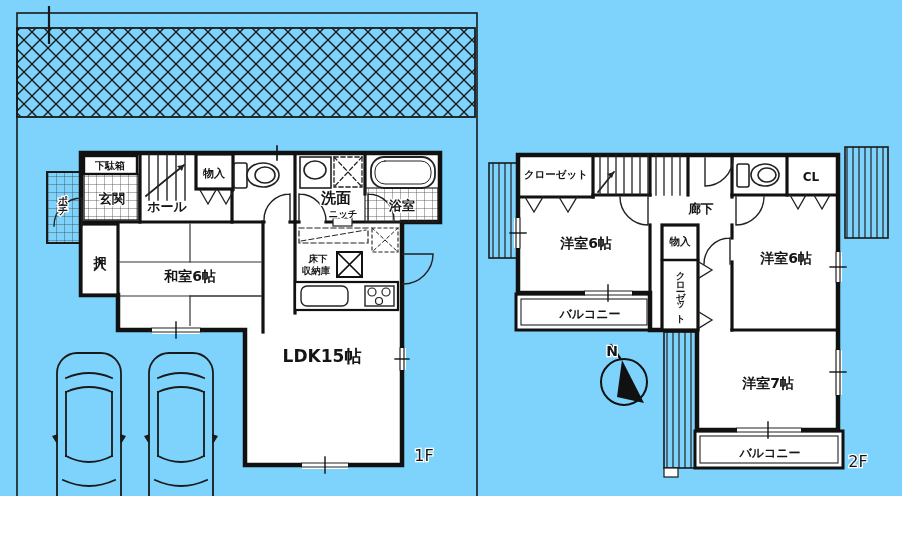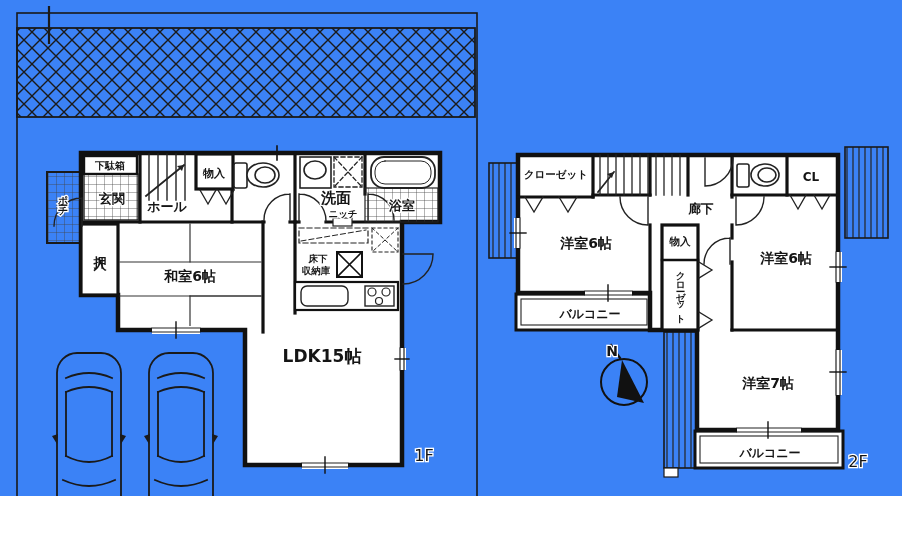--- a/index.html
+++ b/index.html
@@ -1,16 +1,16 @@
 <!DOCTYPE html>
 <html><head>
 <meta charset="utf-8">
 <style>
   html,body{margin:0;padding:0;background:#ffffff;}
-  .stage{position:relative;width:902px;height:496px;background:#3b82f6;overflow:hidden;
+  .stage{position:relative;width:902px;height:496px;background:#7dd3fc;overflow:hidden;
          font-family:"DejaVu Sans","Liberation Sans",sans-serif;}
   svg{position:absolute;left:0;top:0;}
   text{fill:#151515;font-family:"DejaVu Sans","Liberation Sans",sans-serif;
        paint-order:stroke;stroke:#ffffff;stroke-width:2.5px;}
   .lbl{font-weight:bold;}
   .vt{writing-mode:vertical-rl;text-orientation:upright;}
 </style>
 </head>
 <body>
 

